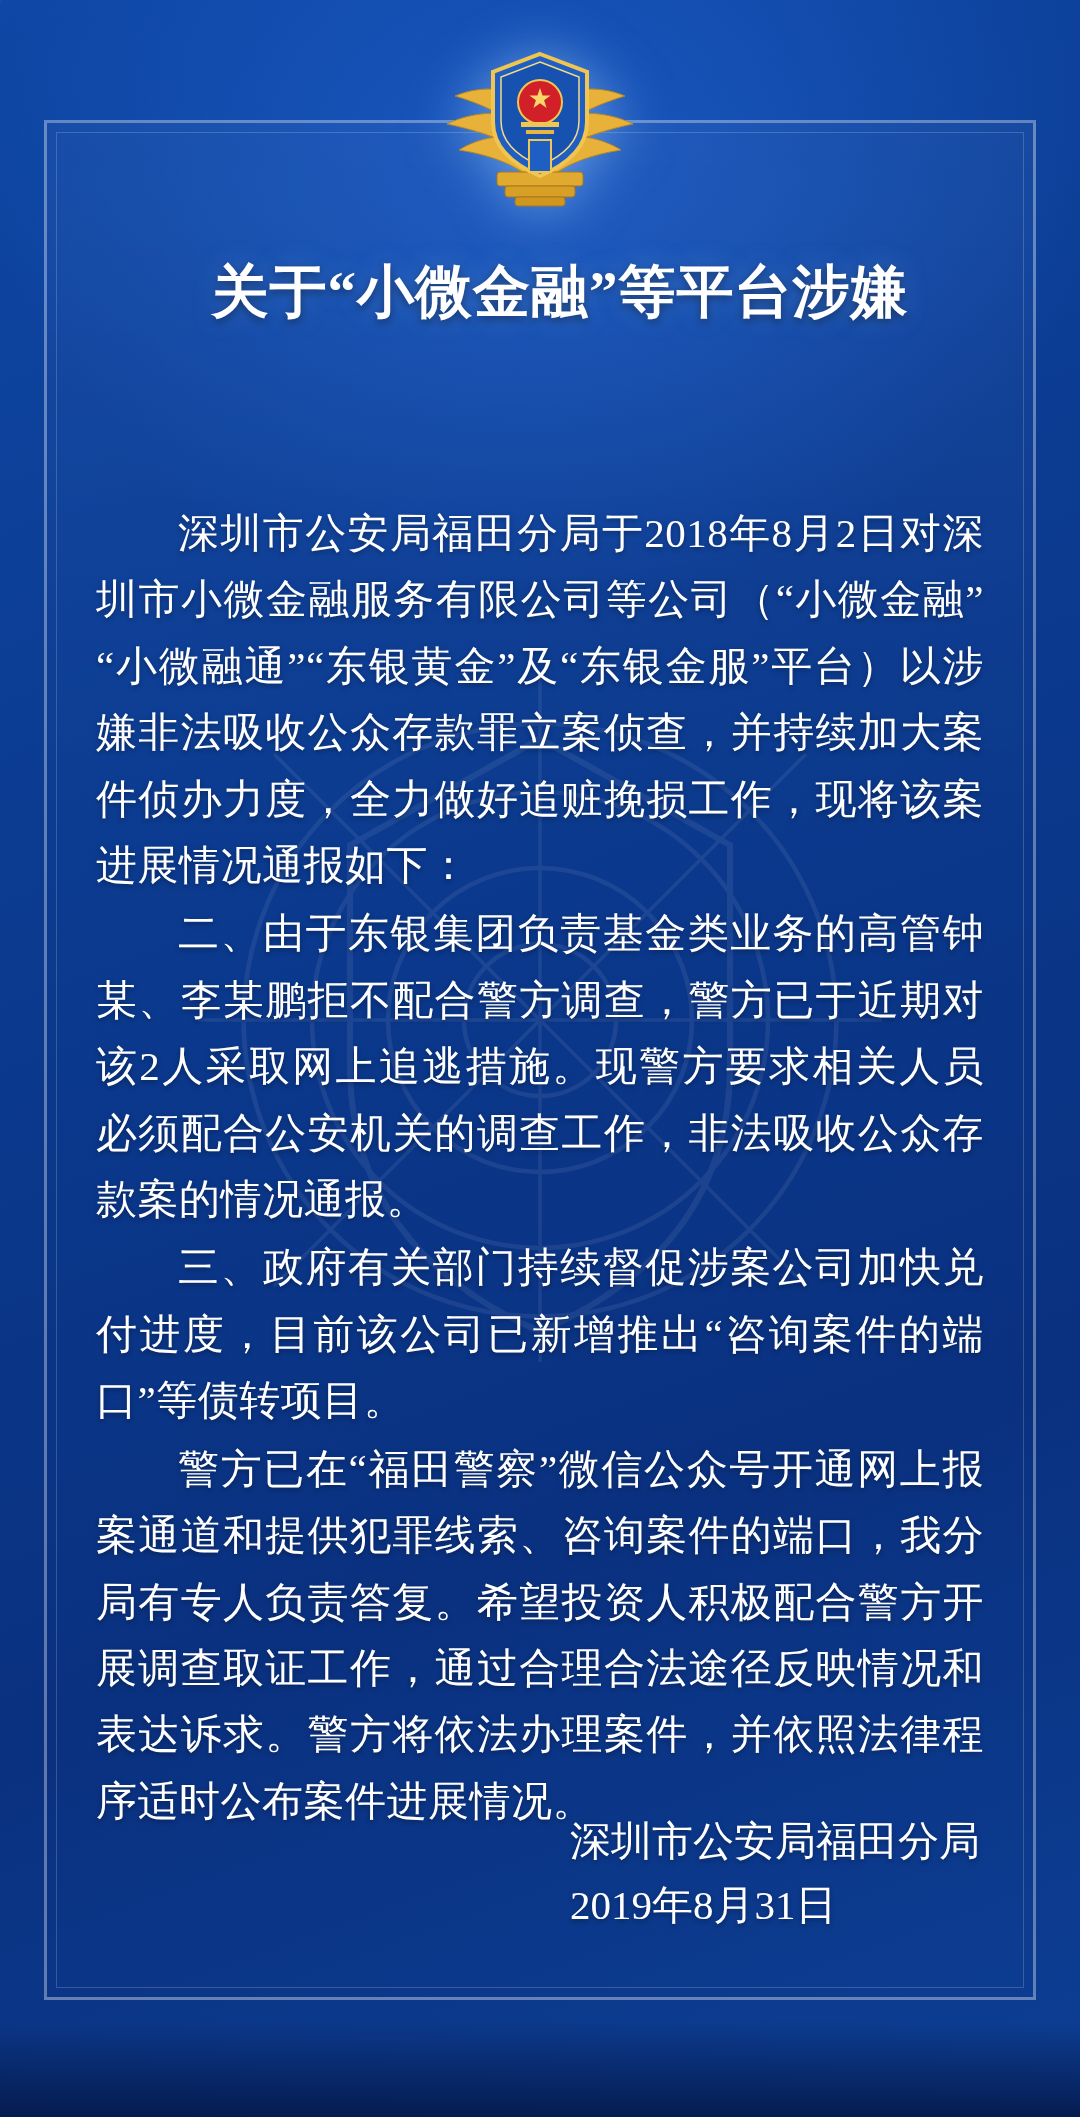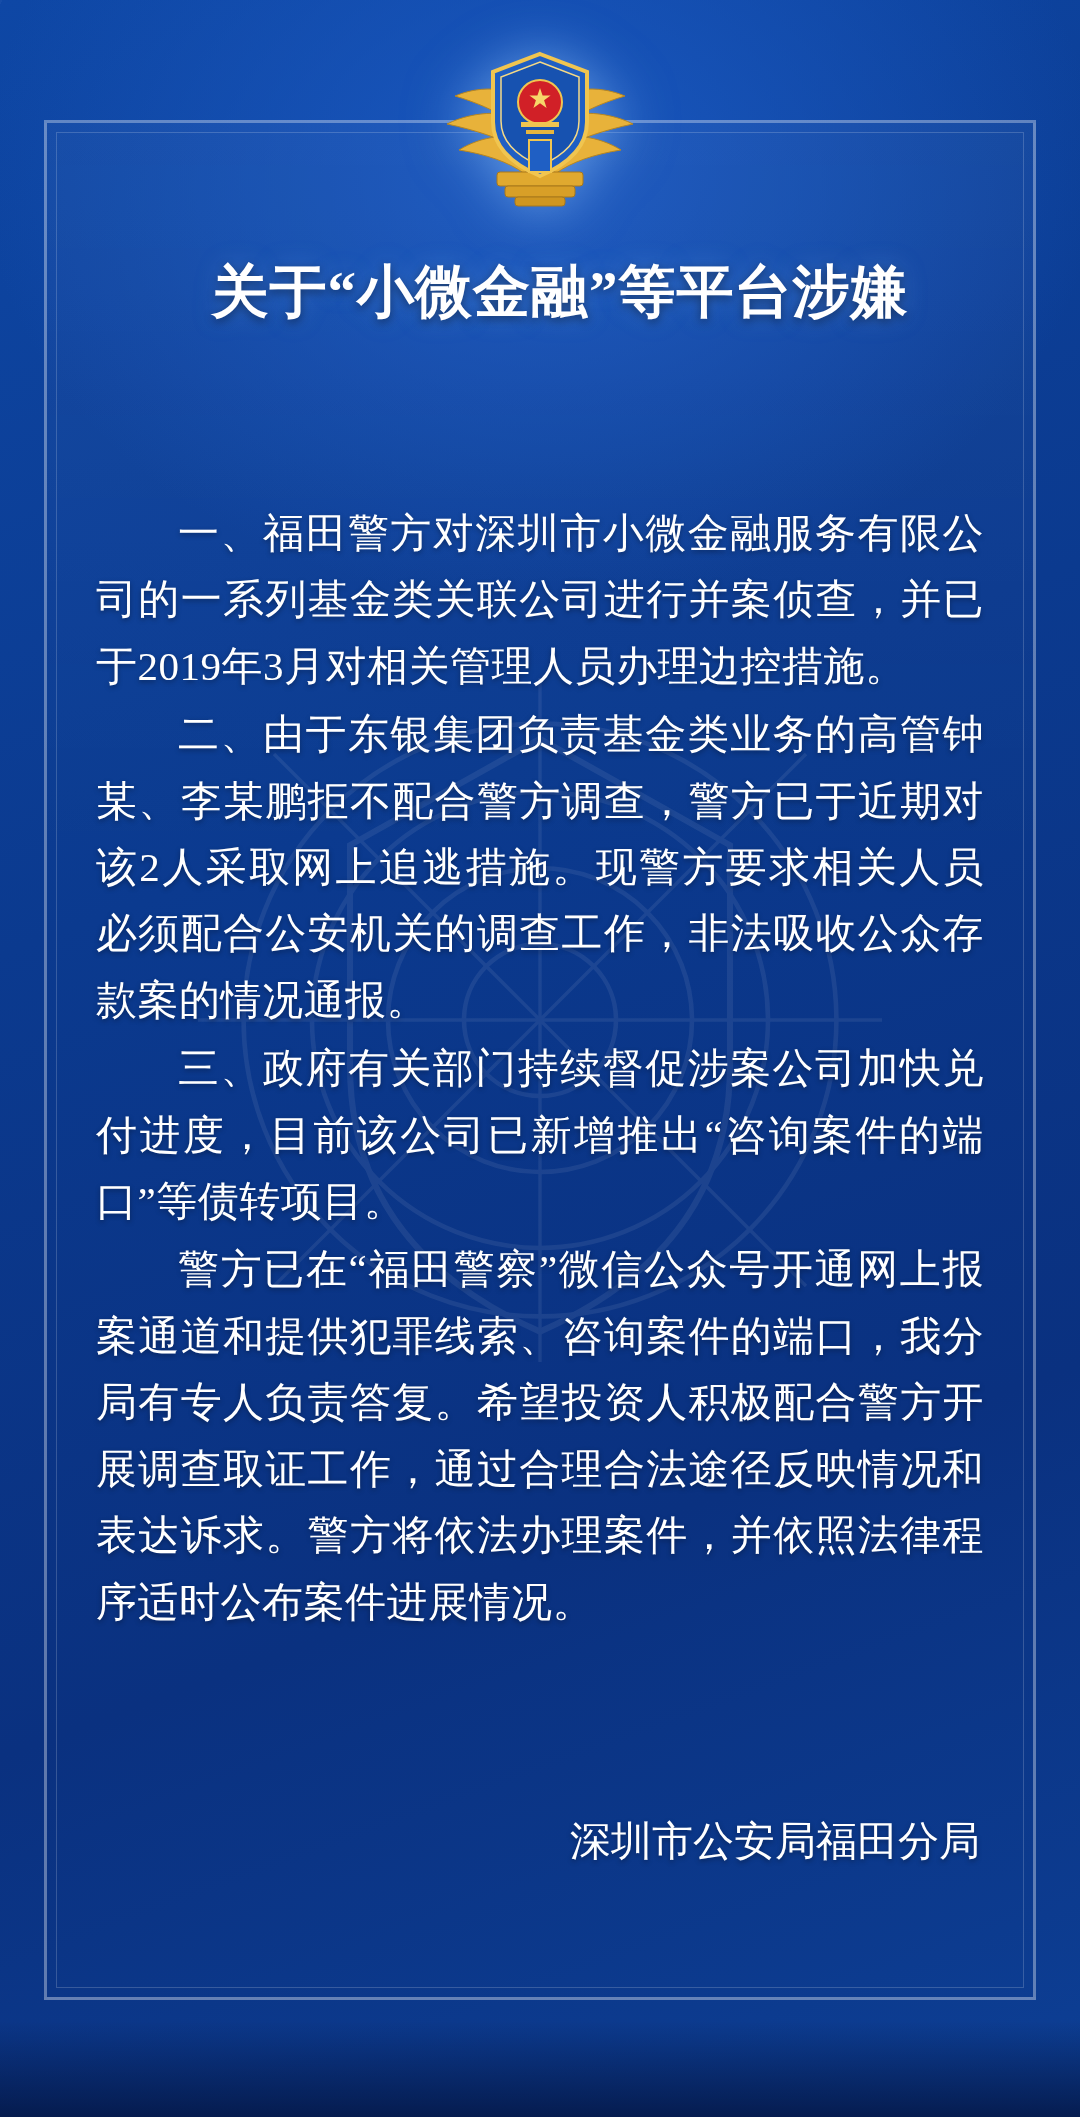--- a/index.html
+++ b/index.html
@@ -192,24 +192,25 @@
 
       <rect x="104" y="96" width="22" height="32" fill="#1f5fc4" stroke="#f0c550" stroke-width="2"></rect>
     </svg>
   </div>
 
   <h1 class="title">
     <span class="line">关于“小微金融”等平台涉嫌</span>
   </h1>
 
   <div class="body">
-    <p>一、福田警方对深圳市小微金融服务有限公司的一系列基金类关联公司进行并案侦查，并已于2019年3月对相关管理人员办理边控措施。</p>
+    <p>深圳市公安局福田分局于2018年8月2日对深圳市小微金融服务有限公司等公司（“小微金融”“小微融通”“东银黄金”及“东银金服”平台）以涉嫌非法吸收公众存款罪立案侦查，并持续加大案件侦办力度，全力做好追赃挽损工作，现将该案进展情况通报如下：</p>
     <p>二、由于东银集团负责基金类业务的高管钟某、李某鹏拒不配合警方调查，警方已于近期对该2人采取网上追逃措施。现警方要求相关人员必须配合公安机关的调查工作，非法吸收公众存款案的情况通报。</p>
     <p>三、政府有关部门持续督促涉案公司加快兑付进度，目前该公司已新增推出“咨询案件的端口”等债转项目。</p>
     <p>警方已在“福田警察”微信公众号开通网上报案通道和提供犯罪线索、咨询案件的端口，我分局有专人负责答复。希望投资人积极配合警方开展调查取证工作，通过合理合法途径反映情况和表达诉求。警方将依法办理案件，并依照法律程序适时公布案件进展情况。</p>
   </div>
 
   <div class="signature">
     <div>深圳市公安局福田分局</div>
+    <div>2019年8月31日</div>
   </div>
 
   <div class="bottom-band"></div>
 </div>
 
 </body></html>

